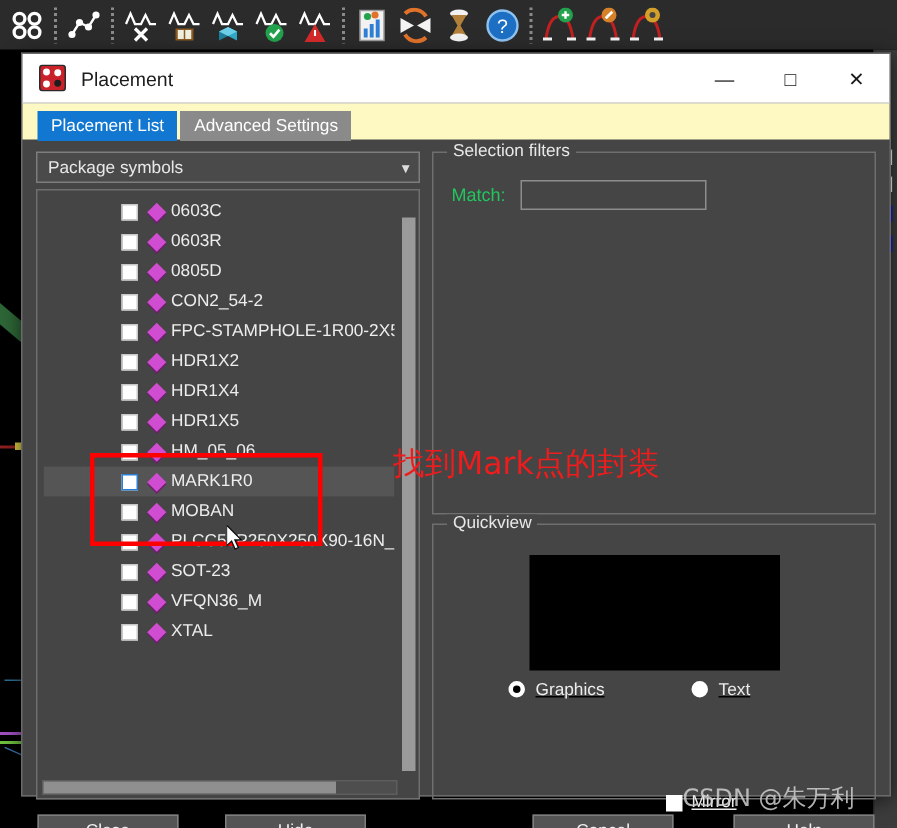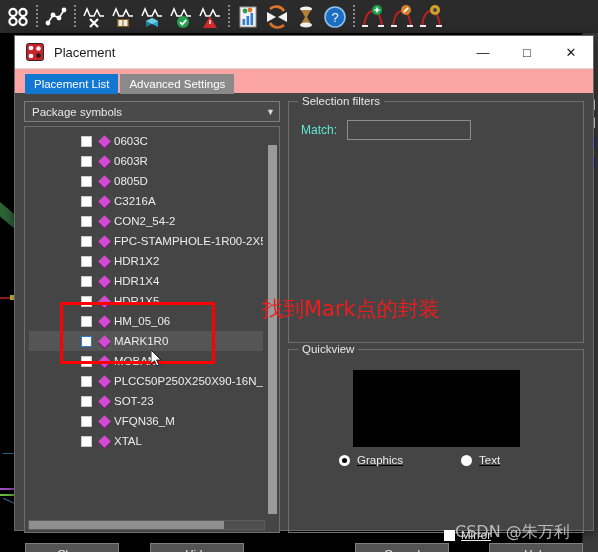--- a/index.html
+++ b/index.html
@@ -56,21 +56,21 @@
     border-bottom: 1px solid #dadada;
   }
   .title-icon { width: 18px; height: 18px; margin-left: 11px; position: relative; }
   .title-text { margin-left: 10px; font-size: 13px; color: #1c1c1c; }
   .win-btns { margin-left: auto; display: flex; height: 33px; }
   .win-btn {
     width: 44px; height: 33px; display: flex; align-items: center; justify-content: center;
     color: #1a1a1a; font-size: 13px;
   }
 
-  .tabstrip { height: 24px; background:#fca5a5; padding: 5px 0 0 10px; display:flex; gap:2px; }
+  .tabstrip { height: 24px; background:#fef9c3; padding: 5px 0 0 10px; display:flex; gap:2px; }
   .tab {
     height: 20px; padding: 0 9px; font-size: 11.5px; color: #fff;
     display: flex; align-items: center; background: #8a8a8a;
   }
   .tab.active { background: #1177d1; }
 
   .body-area { position: relative; height: 440px; padding: 8px 9px 0 9px; display: flex; gap: 8px; }
 
   
   .left-col { width: 256px; display: flex; flex-direction: column; }
@@ -109,30 +109,30 @@
 
   
   .right-col { flex: 1; display:flex; flex-direction:column; gap: 6px; }
   .group { border:1px solid #6f6f6f; position:relative; }
   .group > .legend {
     position:absolute; top:-7px; left:9px; background:#454545; padding:0 4px;
     font-size:11.5px; color:#e8e8e8;
   }
   .g-filters { height: 242px; padding: 18px 12px 0 12px; }
   .match-row { display:flex; align-items:center; gap:10px; }
-  .match-lbl { font-size:12px; color:#5eead4; }
+  .match-lbl { font-size:12px; color:#22c55e; }
   .match-input {
     width:124px; height:20px; background:#454545; border:1px solid #8d8d8d;
   }
   .g-quick { flex:1; padding: 18px 12px 0 12px; text-decoration: underline; }
   .preview {
     width: 167px; height: 77px; background:#000; margin: 2px auto 0 auto;
   }
   .radios { display:flex; margin-top:7px; padding-left: 38px; gap: 58px; }
-  .radio { display:flex; align-items:center; gap:7px; font-size:11.5px; color:#ededed; }
+  .radio { display:flex; gap:7px; font-size:11.5px; color:#ededed; }
   .rd { width:11px; height:11px; border-radius:50%; background:#fff; border:2px solid #fff;
         display:flex; align-items:center; justify-content:center; }
   .rd.on::after { content:""; width:5px; height:5px; border-radius:50%; background:#000; }
 
   
   .footer { height:41px; display:flex; align-items:center; gap:0; padding: 0 10px; }
   .btn {
     width:95px; height:22px; background:#545454; border:1px solid #7e7e7e; color:#f0f0f0;
     font-size:11.5px; display:flex; align-items:center; justify-content:center;
   }
@@ -360,25 +360,20 @@
             </div>
             <div class="row">
               <span class="cb"></span>
               <span class="dia"></span>
               <span class="lbl">0603R</span>
             </div>
             <div class="row">
               <span class="cb"></span>
               <span class="dia"></span>
               <span class="lbl">0805D</span>
-            </div>
-            <div class="row">
-              <span class="cb"></span>
-              <span class="dia"></span>
-              <span class="lbl">C3216A</span>
             </div>
             <div class="row">
               <span class="cb"></span>
               <span class="dia"></span>
               <span class="lbl">CON2_54-2</span>
             </div>
             <div class="row">
               <span class="cb"></span>
               <span class="dia"></span>
               <span class="lbl">FPC-STAMPHOLE-1R00-2X5U</span>

